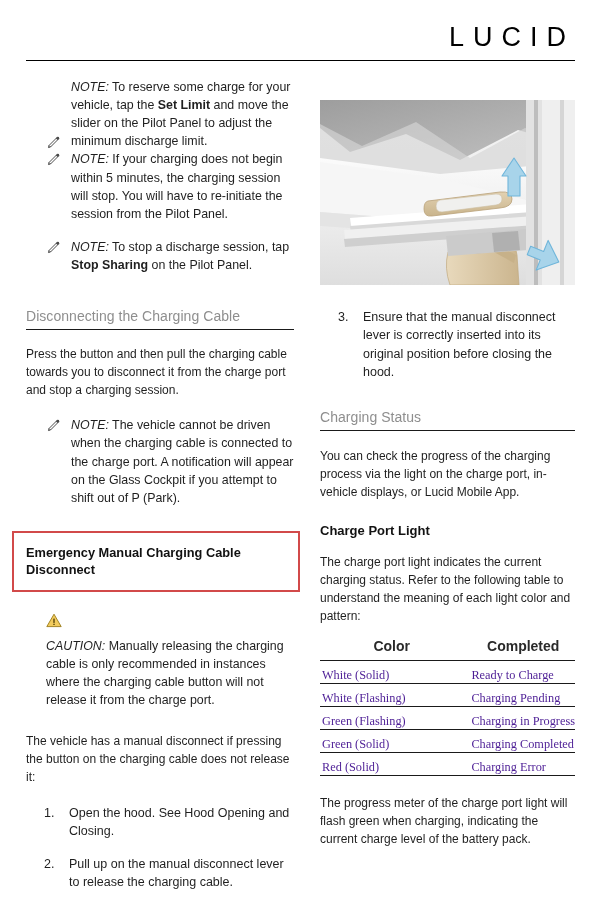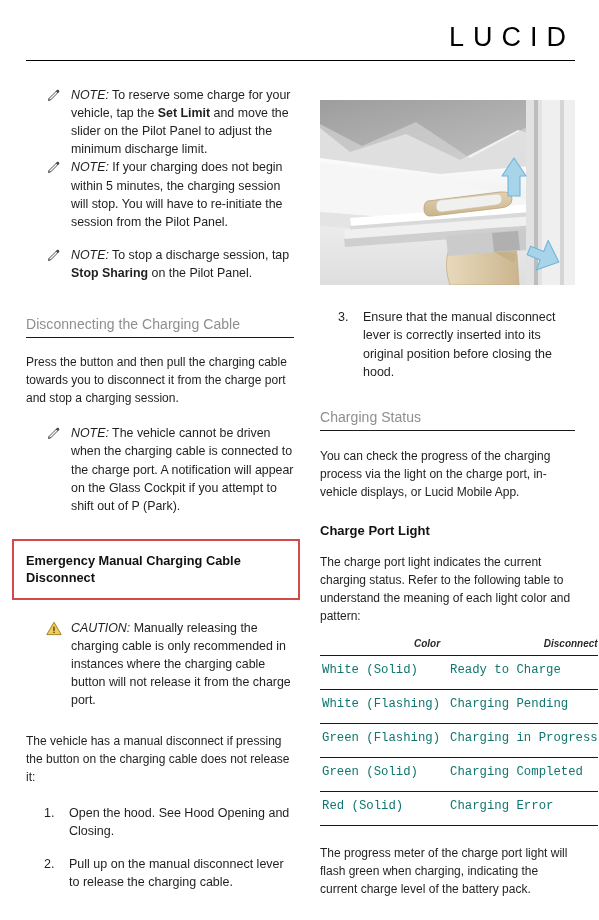--- a/index.html
+++ b/index.html
@@ -135,55 +135,53 @@
   }
 
   
   table.status-table {
     width: 100%;
     border-collapse: collapse;
     font-family: "Liberation Serif", serif;
   }
   table.status-table th {
     font-family: "Liberation Sans", sans-serif;
-    font-size: 10px;
+    font-size: 14px;
     font-weight: 700;
     color: #2a2a2a;
-    text-align: right;
+    text-align: center;
     padding: 0 0 6px 2px;
     border-bottom: 1.3px solid #1a1a1a;
-    font-style: italic;
   }
   table.status-table th.col-def { padding-left: 10px; }
   table.status-table td {
     font-size: 12.3px;
-    color: #0f766e;
-    padding: 7px 0 12px 2px;
+    color: #4c1d95;
+    padding: 7px 0 0 2px;
     border-bottom: 1px solid #1a1a1a;
     white-space: nowrap;
-    font-family: Liberation Mono, monospace;
   }
   table.status-table td.col-def { padding-left: 10px; }
   table.status-table tr:last-child td { border-bottom: 1px solid #1a1a1a; }
   table.status-table col.c1 { width: 56%; }
   table.status-table col.c2 { width: 44%; }
 </style>
 </head>
 <body>
 
 <div class="page-header">
   <div class="brand-logo">LUCID</div>
   <div class="header-rule"></div>
 </div>
 
 <div class="content">
 
   <div class="col col-left">
 
-    <div class="callout" style="margin-top:8px;">
+    <div class="callout" style="align-items:flex-end;">
       <span class="cue">
         <svg width="15" height="15" viewBox="0 0 16 16">
           <g stroke="#4a4a4a" stroke-width="1.05" fill="none">
             <path d="M2.6 13.4 L3.2 11.2 L11.6 2.8 L13.2 4.4 L4.8 12.8 Z"></path>
             <path d="M10.9 3.5 L12.5 5.1"></path>
             <path d="M3.2 11.2 L4.8 12.8"></path>
           </g>
           <circle cx="12.6" cy="3.4" r="1.5" fill="#4a4a4a"></circle>
         </svg>
       </span>
@@ -241,21 +239,21 @@
       </span>
       <div class="callout-body">
         <i class="lead">NOTE:</i><span> The vehicle cannot be driven when the charging cable is connected to the charge port. A notification will appear on the Glass Cockpit if you attempt to shift out of P (Park).</span>
       </div>
     </div>
 
     <div class="boxed-head" style="margin-top:24px;">
       <div class="boxed-title">Emergency Manual Charging Cable Disconnect</div>
     </div>
 
-    <div class="callout" style="margin-top:19px;">
+    <div class="callout" style="margin-top:19px;flex-direction:column;">
       <span class="cue">
         <svg width="16" height="15" viewBox="0 0 16 15">
           <path d="M8 1.2 L15.2 13.6 L0.8 13.6 Z" fill="#f2cb5d" stroke="#9a7b18" stroke-width="0.9" stroke-linejoin="round"></path>
           <rect x="7.35" y="5.6" width="1.3" height="4.3" fill="#4a3a06"></rect>
           <rect x="7.35" y="10.7" width="1.3" height="1.3" fill="#4a3a06"></rect>
         </svg>
       </span>
       <div class="callout-body">
         <i class="lead">CAUTION:</i><span> Manually releasing the charging cable is only recommended in instances where the charging cable button will not release it from the charge port.</span>
       </div>
@@ -360,21 +358,21 @@
     <p class="body-text" style="margin-top:16px;">The charge port light indicates the current charging status. Refer to the following table to understand the meaning of each light color and pattern:</p>
 
     <table class="status-table" style="margin-top:13px;">
       <colgroup>
           <col class="c1">
           <col class="c2">
         </colgroup>
       <thead>
         <tr>
           <th>Color</th>
-          <th class="col-def">Disconnect</th>
+          <th class="col-def">Completed</th>
         </tr>
       </thead>
       <tbody>
         <tr>
           <td>White (Solid)</td>
           <td class="col-def">Ready to Charge</td>
         </tr>
         <tr>
           <td>White (Flashing)</td>
           <td class="col-def">Charging Pending</td>

